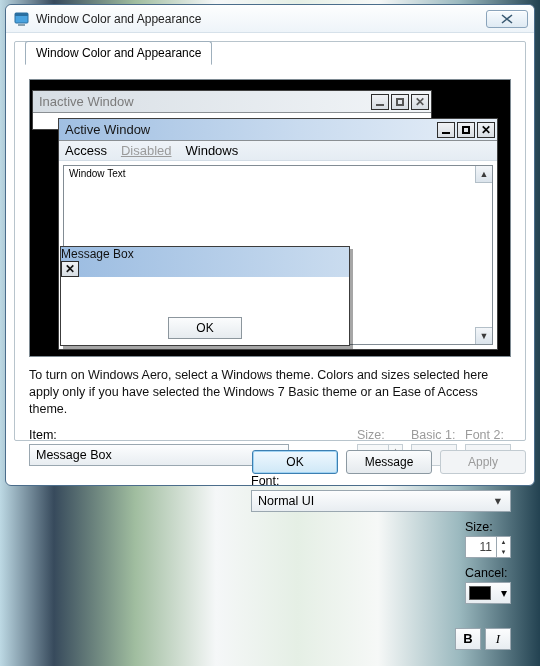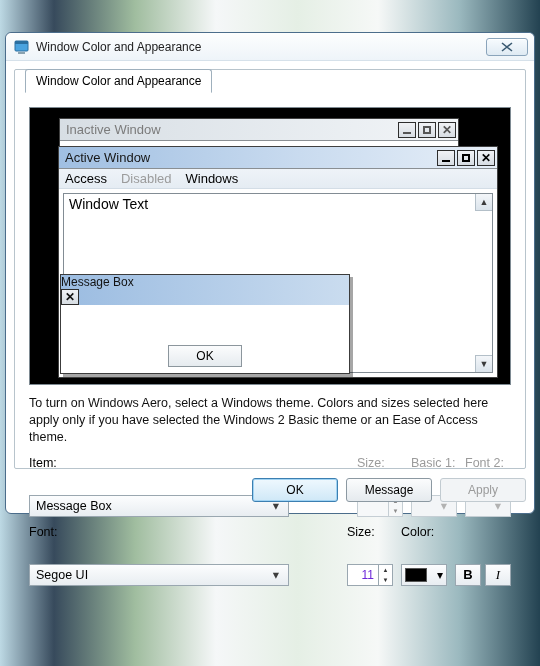--- a/index.html
+++ b/index.html
@@ -13,21 +13,20 @@
     overflow: hidden;
   }
   .outer-window {
     position: absolute;
     left: 5px; top: 4px;
     width: 530px; height: 482px;
     background: #fff;
     border: 1px solid #4b6d8b;
     border-radius: 6px;
     box-shadow: 0 0 0 1px rgba(255,255,255,0.7) inset;
-    margin-top: 28px;
   }
   .titlebar {
     height: 28px;
     display: flex;
     align-items: center;
     padding: 0 6px 0 8px;
     background: linear-gradient(#fdfefe, #eef4f9);
     border-bottom: 1px solid #d6e1ea;
     border-radius: 6px 6px 0 0;
   }
@@ -93,21 +92,21 @@
     background: #fff;
   }
   .win .caption {
     display: flex; align-items: center;
     height: 22px;
     padding: 0 2px 0 6px;
     border-bottom: 1px solid #8a8f93;
     font-size: 13px;
   }
   .inactive {
-    left: 29px; top: 10px; width: 400px; height: 40px;
+    left: 2px; top: 10px; width: 400px; height: 40px;
   }
   .inactive .caption {
     background: linear-gradient(90deg, #d7dee4, #f2f5f8);
     color: #7b7b7b;
   }
   .active {
     left: 28px; top: 38px; width: 440px; height: 232px;
   }
   .active .caption {
     background: linear-gradient(90deg, #a0bfe2, #c9dbef 55%, #e7eff8);
@@ -131,30 +130,30 @@
   .cap-btn.close { font-size: 12px; font-weight: bold; }
   .menu-row {
     height: 20px;
     display: flex; align-items: center;
     padding: 0 6px;
     gap: 14px;
     font-size: 13px;
     background: linear-gradient(#eef3f8, #e5ecf3);
     border-bottom: 1px solid #d3dde6;
   }
-  .menu-item.disabled { color: #9b9b9b; }
+  .menu-item.disabled { color: #9b9b9b; text-decoration: underline; }
   .textarea {
     position: absolute;
     left: 4px; right: 4px; top: 46px; bottom: 4px;
     border: 1px solid #828c94;
     background: #fff;
   }
   .textarea .txt {
     padding: 2px 5px;
-    font-size: 14px;
+    font-size: 10px;
   }
   .scroll-up, .scroll-dn {
     position: absolute; right: 0; width: 17px; height: 17px;
     background: linear-gradient(#f3f6f9, #dbe4ec);
     border-left: 1px solid #b3bfc8;
     display: flex; align-items: center; justify-content: center;
     font-size: 9px; color: #3b3b3b;
   }
   .scroll-up { top: 0; border-bottom: 1px solid #b3bfc8; }
   .scroll-dn { bottom: 0; border-top: 1px solid #b3bfc8; }
@@ -185,21 +184,21 @@
   
   .desc {
     margin-top: 10px;
     font-size: 12.5px;
     color: #111;
     line-height: 1.35;
   }
   
   .form { margin-top: 10px; }
   .row { display: flex; align-items: flex-end; gap: 8px; margin-top: 4px; }
-  .col { display: flex; flex-direction: column; gap: 23px; }
+  .col { display: flex; flex-direction: column; }
   .lbl { font-size: 12.5px; margin-bottom: 2px; }
   .lbl.disabled { color: #9b9b9b; }
   .combo {
     height: 22px;
     border: 1px solid #9aa7b0;
     background: linear-gradient(#fcfdfe, #e8edf1);
     display: flex; align-items: center;
     padding: 0 4px 0 6px;
     font-size: 12.5px;
     position: relative;
@@ -215,21 +214,21 @@
   .spin {
     width: 46px; height: 22px;
     border: 1px solid #c5ced4;
     background: #f6f8f9;
     display: flex;
   }
   .spin .val { flex: 1; display:flex; align-items:center; justify-content:flex-end; padding-right:4px; color:#888; }
   .spin .arrows { width: 14px; border-left: 1px solid #c5ced4; display:flex; flex-direction:column; }
   .spin .arrows div { flex:1; display:flex; align-items:center; justify-content:center; font-size:6px; color:#8b8b8b; }
   .spin.enabled { border-color:#9aa7b0; background:#fff; }
-  .spin.enabled .val { color:#6d28d9; }
+  .spin.enabled .val { color:#404040; }
   .spin.enabled .arrows { border-color:#9aa7b0; }
   .spin.enabled .arrows div { color:#333; }
   .color-swatch-btn {
     width: 46px; height: 22px;
     border: 1px solid #9aa7b0;
     background: linear-gradient(#fcfdfe, #e8edf1);
     display: flex; align-items: center; padding: 0 3px;
   }
   .swatch { width: 22px; height: 14px; border: 1px solid #555; }
   .toggle-btn {
@@ -334,21 +333,21 @@
             <span>Message Box</span>
             <span class="cap-btns">
               <span class="cap-btn close">✕</span>
             </span>
           </div>
           <button class="msg-ok">OK</button>
         </div>
 
       </div>
 
-      <div class="desc">To turn on Windows Aero, select a Windows theme.  Colors and sizes selected here apply only if you have selected the Windows 2 Basic theme or an Ease of Access theme.</div>
+      <div class="desc">To turn on Windows Aero, select a Windows theme.  Colors and sizes selected here apply only if you have selected the Windows 7 Basic theme or an Ease of Access theme.</div>
 
       <div class="form">
 
         <div class="row">
           <div class="col" style="flex:1;">
             <span class="lbl">Item:</span>
             <div class="combo" style="width:260px;">
               <span>Message Box</span>
               <span class="drop">▾</span>
             </div>
@@ -370,40 +369,40 @@
             </div>
           </div>
           <div class="col">
             <span class="lbl disabled">Font 2:</span>
             <div class="combo disabled" style="width:46px;">
               <span class="drop">▾</span>
             </div>
           </div>
         </div>
 
-        <div class="row" style="margin-top:8px;">
+        <div class="row" style="margin-top:8px;flex-direction:column;">
           <div class="col" style="flex:1;">
             <span class="lbl">Font:</span>
             <div class="combo" style="width:260px;">
-              <span>Segoe UI</span>
+              <span>Normal UI</span>
               <span class="drop">▾</span>
             </div>
           </div>
           <div class="col">
             <span class="lbl">Size:</span>
             <div class="spin enabled">
               <span class="val">11</span>
               <span class="arrows">
                   <div>▲</div>
                   <div>▼</div>
                 </span>
             </div>
           </div>
           <div class="col">
-            <span class="lbl">Color:</span>
+            <span class="lbl">Cancel:</span>
             <div class="color-swatch-btn">
               <span class="swatch" id="font-swatch" style="background: rgb(0, 0, 0);"></span>
               <span class="drop" style="margin-left:auto;">▾</span>
             </div>
           </div>
           <div class="col" style="justify-content:flex-end;">
             <span class="lbl" style="visibility:hidden;">.</span>
             <div style="display:flex; gap:4px;">
               <div class="toggle-btn bold">B</div>
               <div class="toggle-btn italic">I</div>

